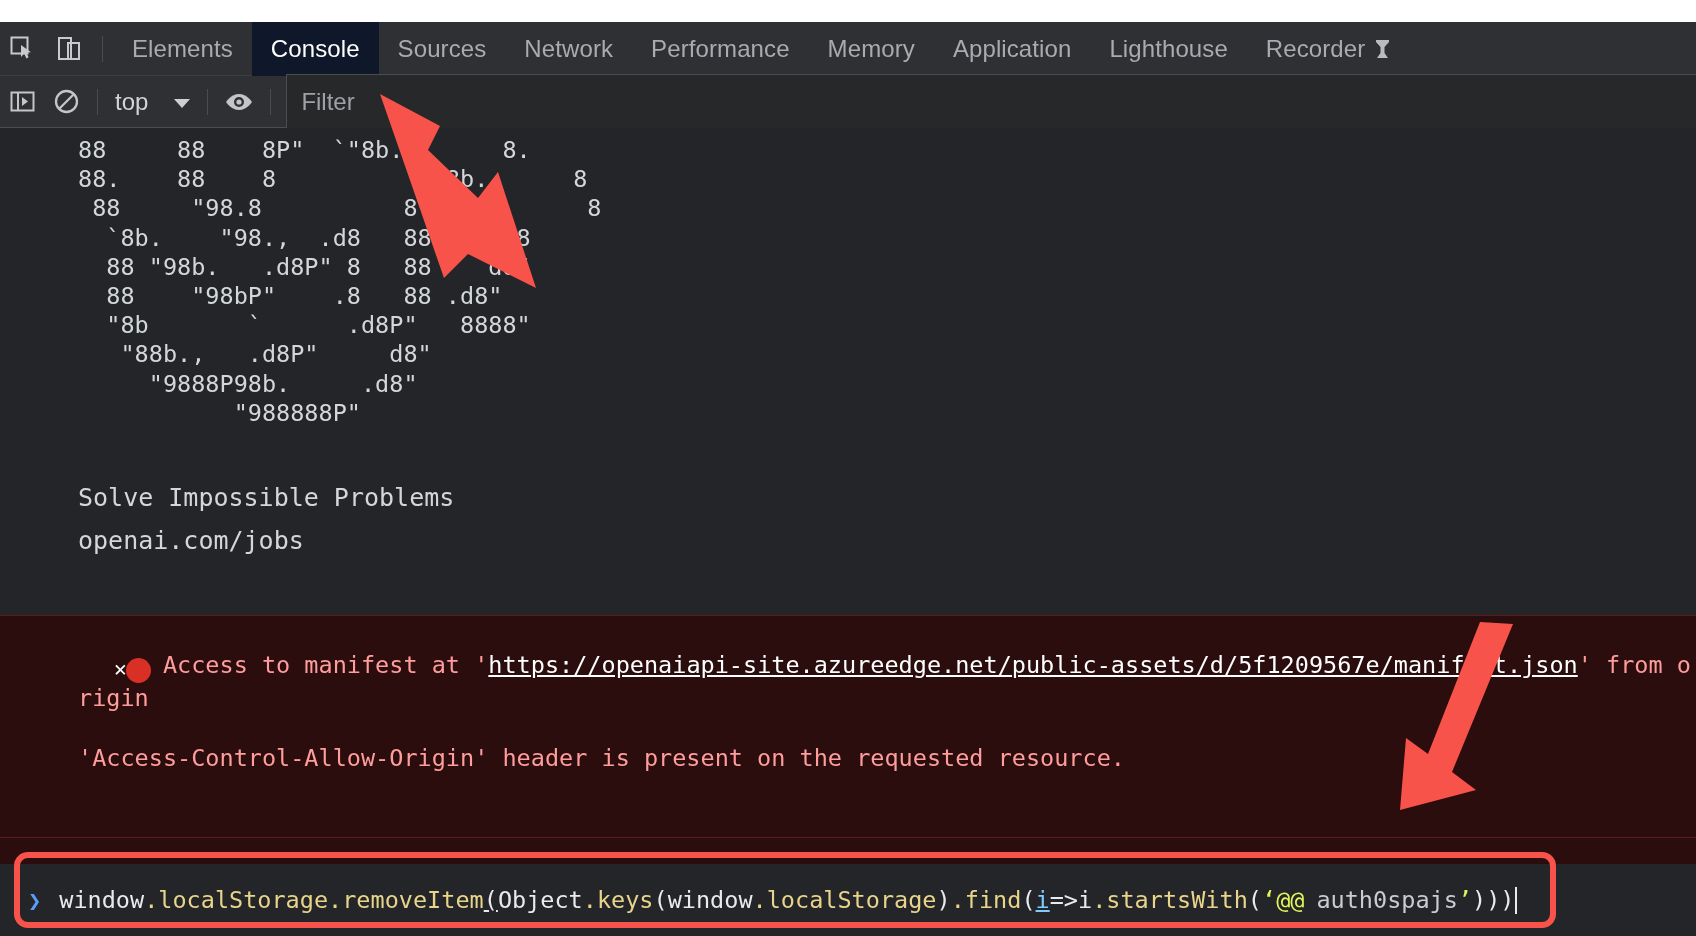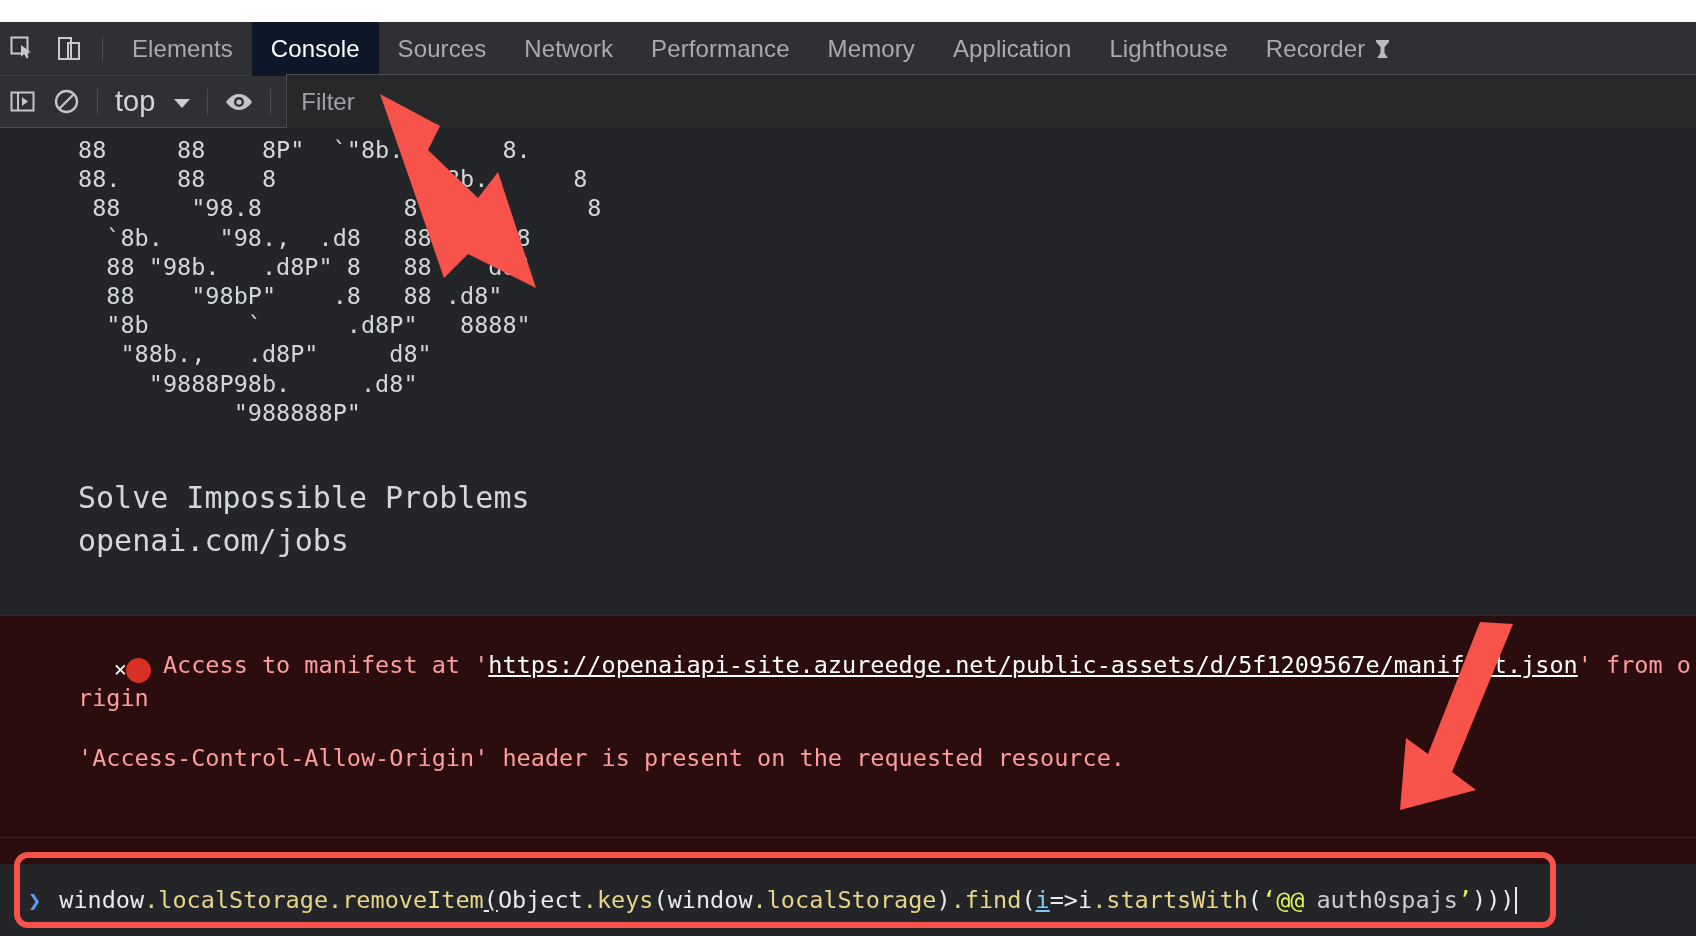--- a/index.html
+++ b/index.html
@@ -61,23 +61,23 @@
     display: flex; align-items: center;
     border-bottom: 1px solid #4a4c50;
   }
   .fb-btn {
     width: 44px; height: 52px;
     display: flex; align-items: center; justify-content: center;
     color: #c3c5c8;
   }
   .fb-sep { width: 1px; height: 26px; background: #4a4c50; margin: 0 9px; }
   .ctx-select {
-    display: flex; align-items: center; gap: 19px;
+    display: flex; align-items: center; gap: 26px;
     padding: 0 8px; height: 34px;
-    font-size: 29px; color: #d2d4d7;
+    font-size: 24px; color: #d2d4d7;
   }
   .caret-dn {
     width: 0; height: 0;
     border-left: 8px solid transparent;
     border-right: 8px solid transparent;
     border-top: 9px solid #cdcfd2;
     margin-top: 3px;
   }
   .filter-input {
     flex: 1; height: 56px;
@@ -105,21 +105,21 @@
     padding: 8px 0 0 78px;
     color: #d4d7da;
     font-size: 23.5px;
     line-height: 29.2px;
     white-space: pre;
     letter-spacing: 0px;
   }
   .tagline {
     padding-left: 78px;
     color: #d4d7da;
-    font-size: 30px;
+    font-size: 25px;
     line-height: 29.2px;
     white-space: pre;
     margin-top: 55px;
   }
 
   
   .msg {
     position: relative;
     padding: 4px 0 4px 0;
     font-size: 23.5px;

